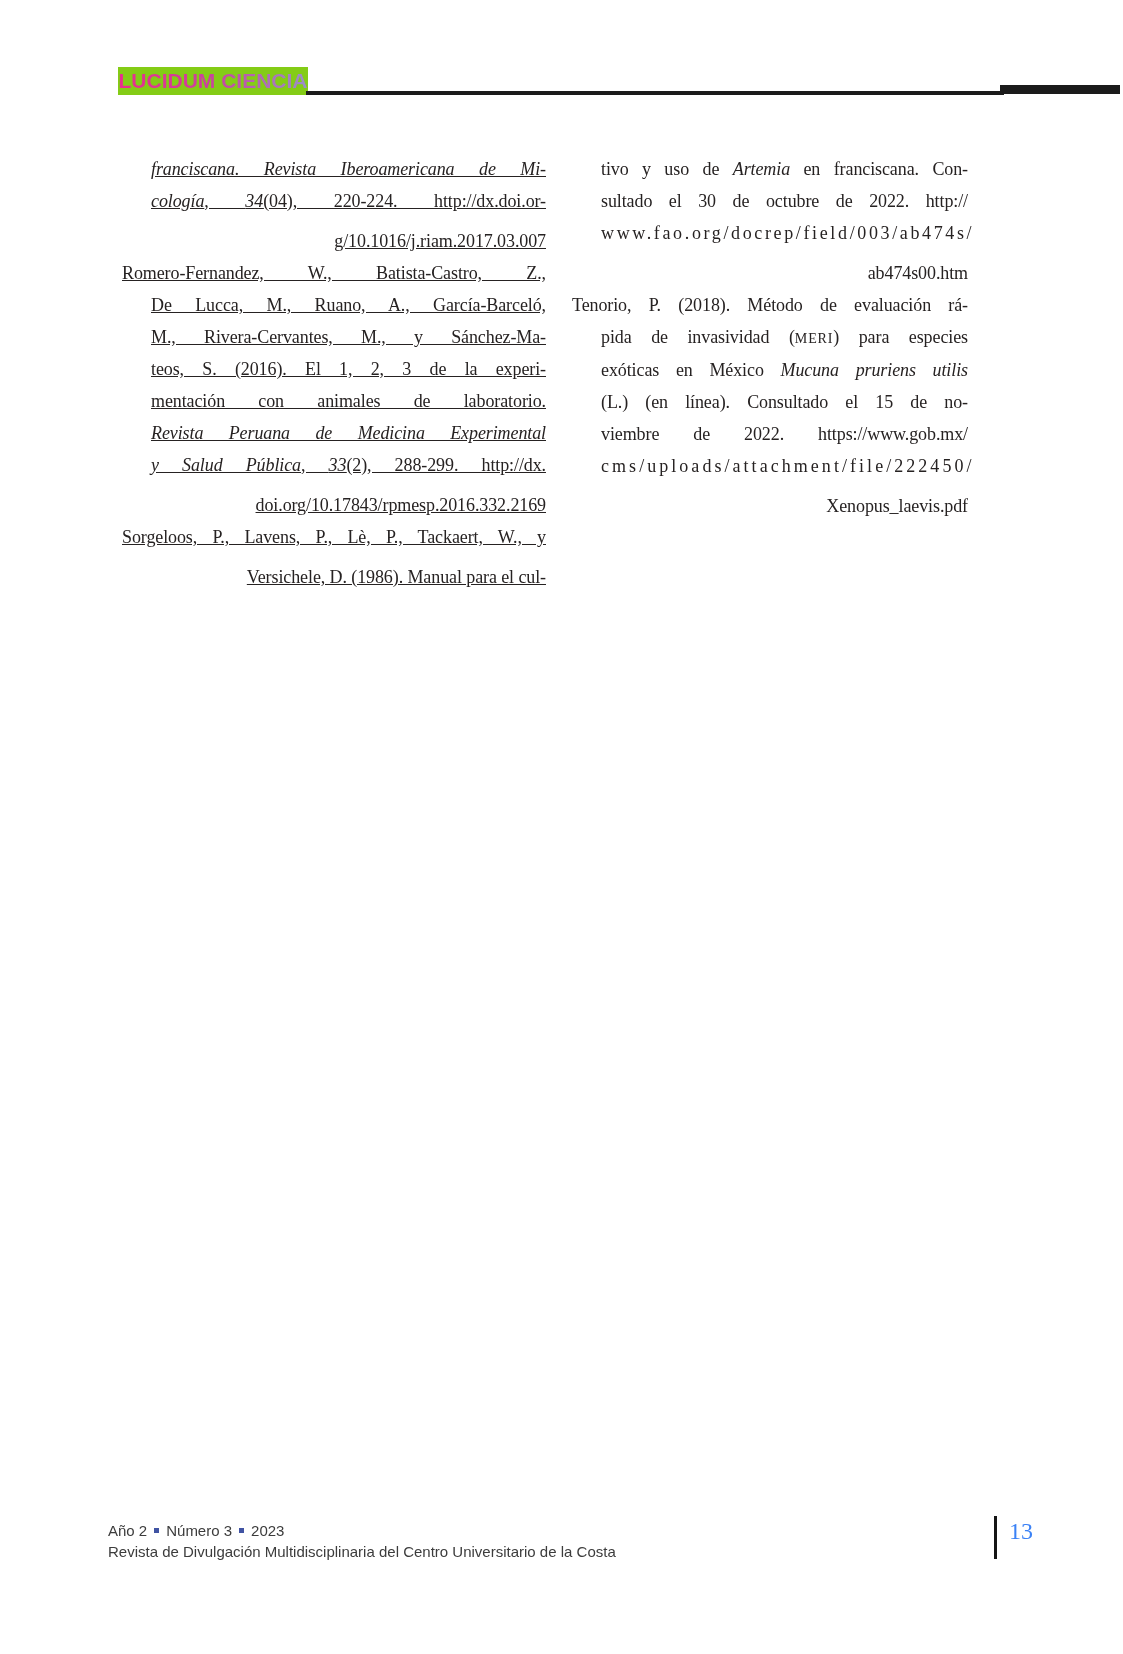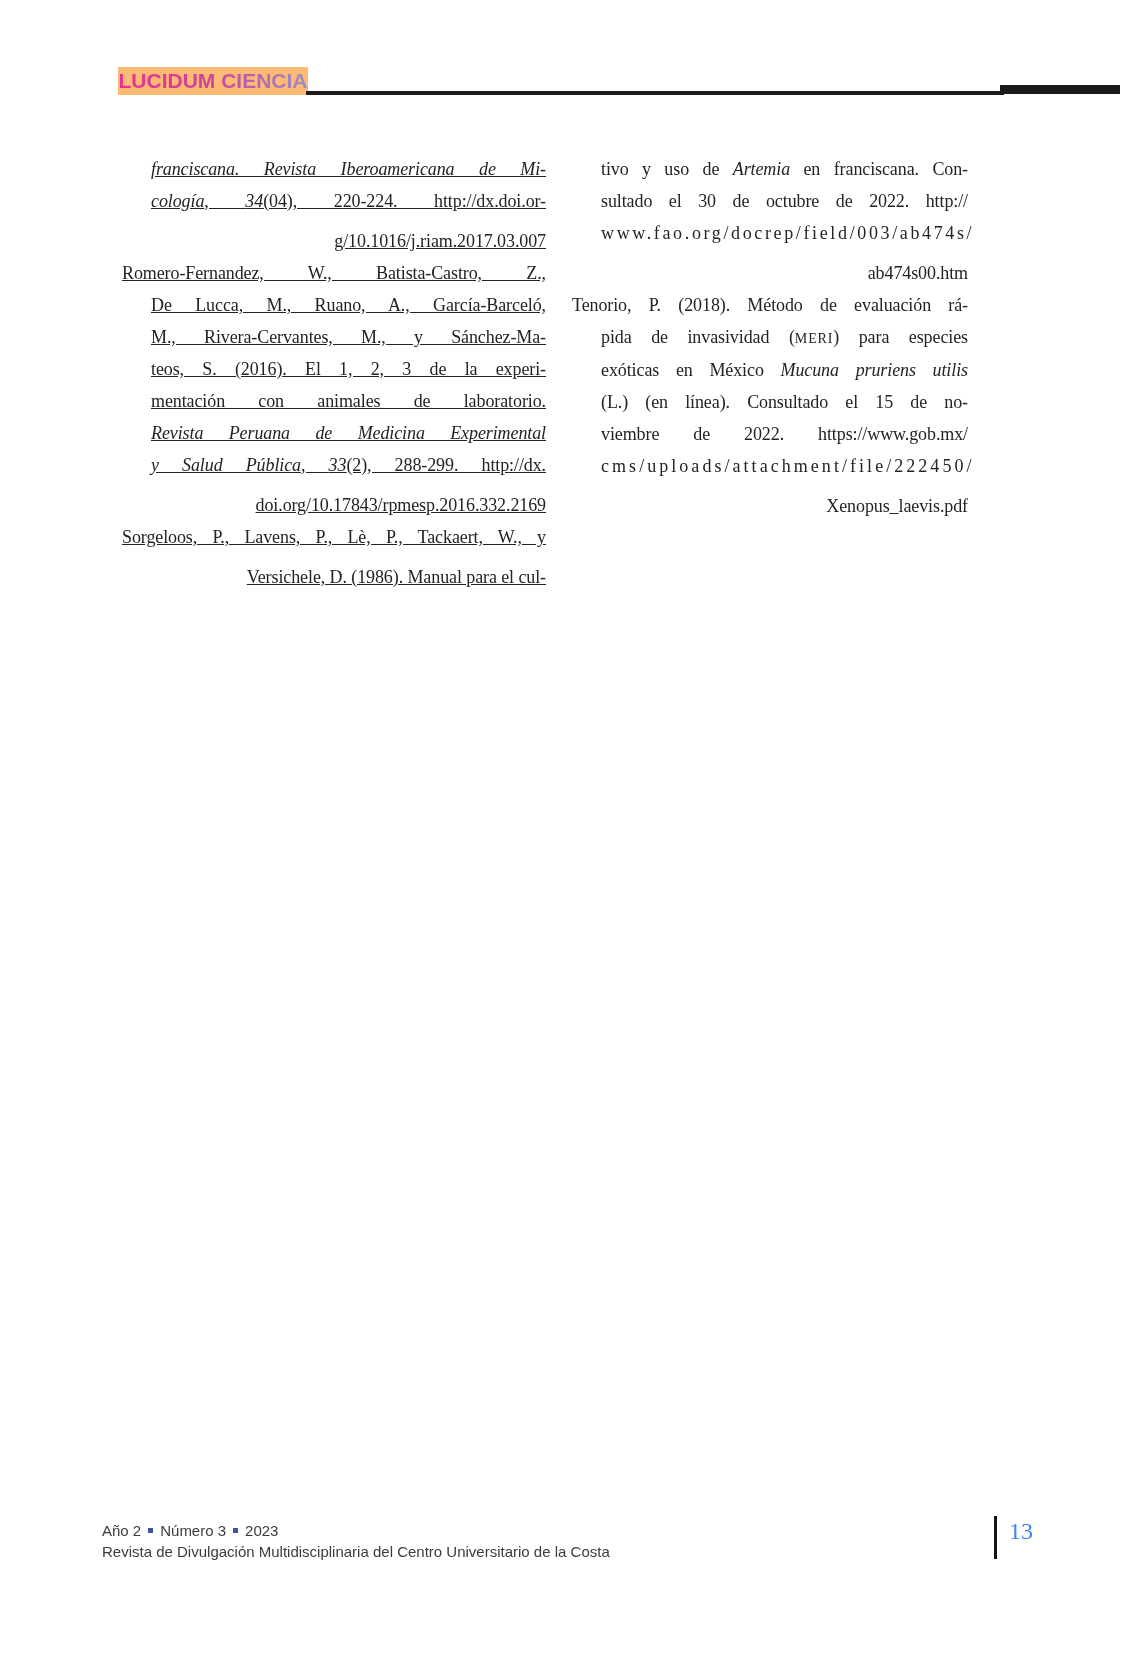--- a/index.html
+++ b/index.html
@@ -66,21 +66,21 @@
     text-align-last: auto;
     margin-top: 8px;
   }
   .ref:not(.cont) .line:first-child { padding-left: 0; }
   .it { font-style: italic; }
   .sc { font-size: 0.78em; letter-spacing: 0.06em; }
 
   
   .footer-meta {
     position: absolute;
-    left: 102px; top: 1520px;
+    left: 108px; top: 1520px;
     font-family: "Liberation Sans", sans-serif;
     font-size: 15px;
     color: #3c3c3c;
   }
   .edition { display: flex; align-items: center; gap: 7px; height: 20px; }
   .sq { width: 5px; height: 5px; display: inline-block; background: #4053a3; }
   .journal { margin-top: 1px; line-height: 21px; text-align: right; }
 
   .page-num-bar {
     position: absolute;
@@ -94,21 +94,21 @@
     font-size: 24px;
     color: #3b82f6;
     font-family: "Liberation Serif", "DejaVu Serif", serif;
   }
 </style>
 </head>
 <body>
 
 <div class="page">
 
-  <div class="logo-box" style="background: #fdba74;">
+  <div class="logo-box" style="background: #84cc16;">
     <span class="logo-text" style="background-image: linear-gradient(90deg, rgb(234, 46, 141), rgb(201, 68, 159), rgb(154, 144, 201));">LUCIDUM CIENCIA</span>
   </div>
   <div class="rule-thin" style="background: rgb(27, 27, 27);"></div>
   <div class="rule-thick" style="background: rgb(27, 27, 27);"></div>
 
   <div class="col col1">
       <div class="ref cont">
         <div class="line"><span class="it">franciscana. Revista Iberoamericana de Mi-</span></div>
         <div class="line"><span class="it">cología</span><span>, </span><span class="it">34</span><span>(04), 220-224. http://dx.doi.or-</span></div>
         <div class="line last"><span>g/10.1016/j.riam.2017.03.007</span></div>

